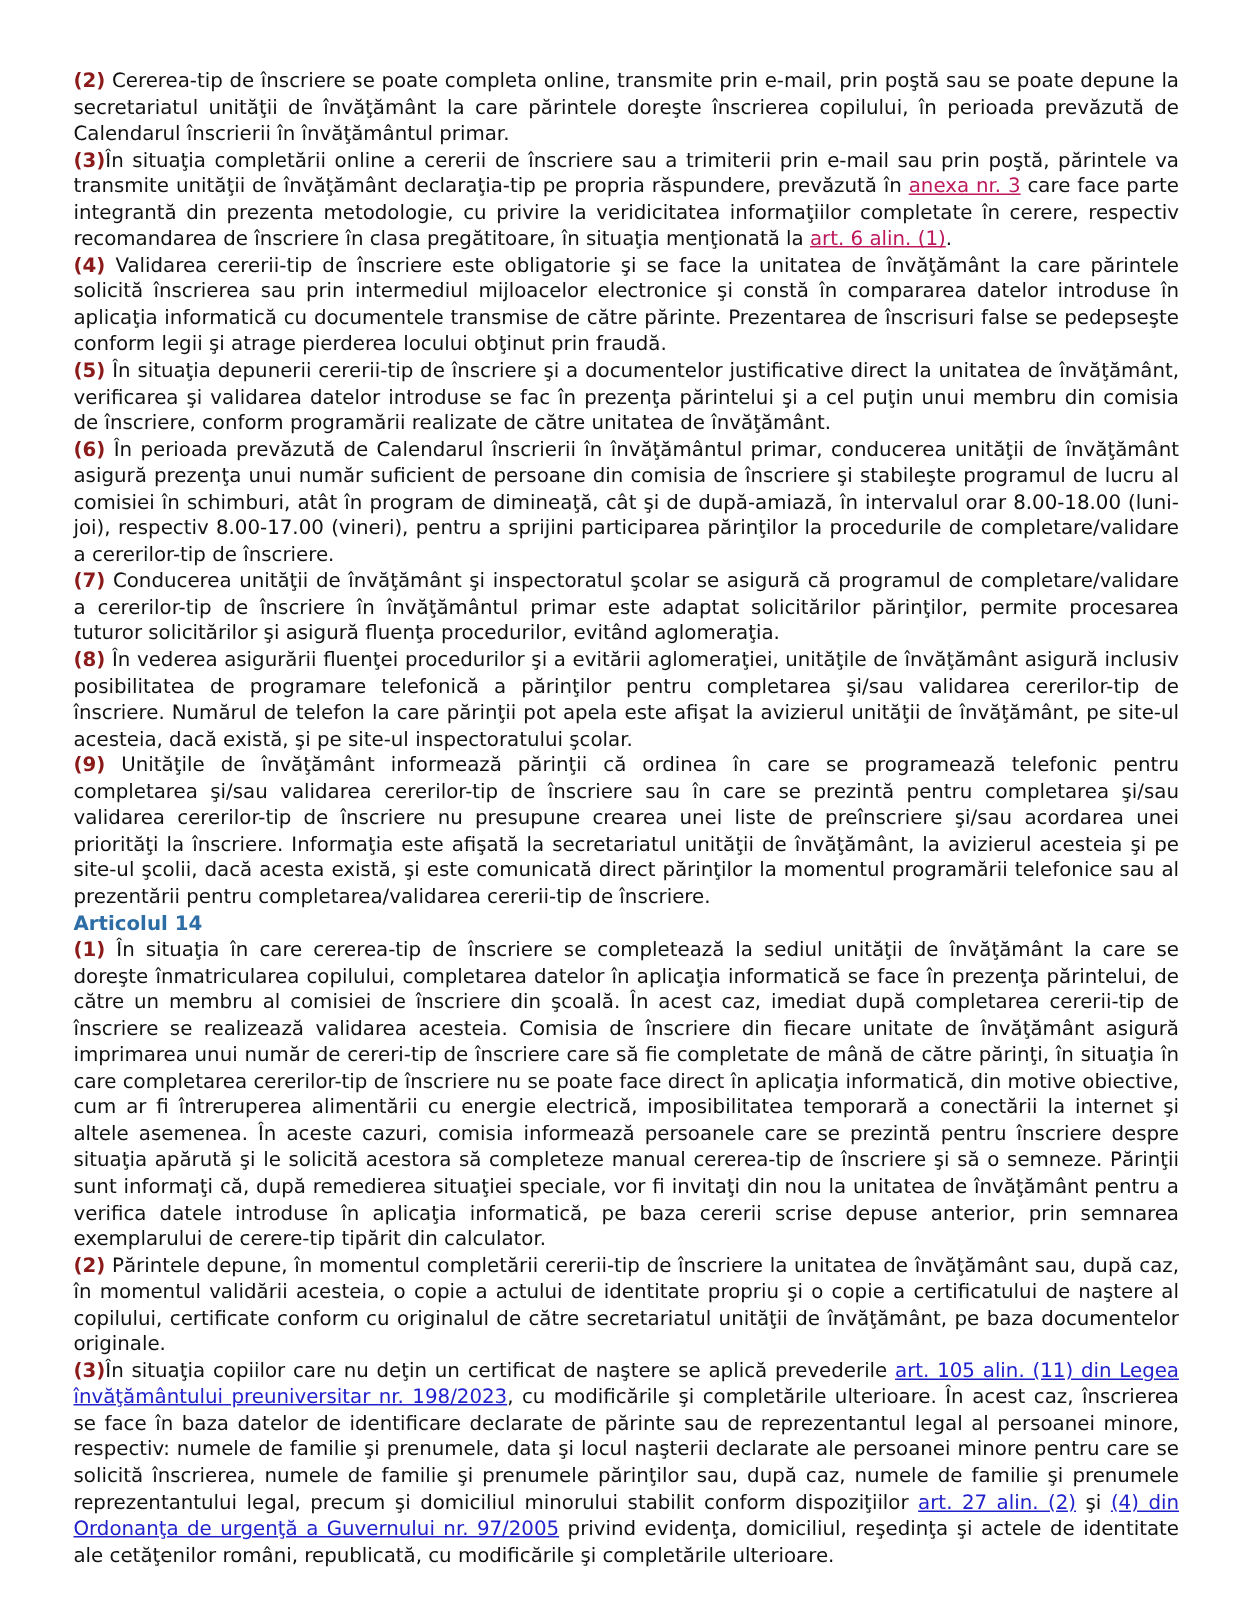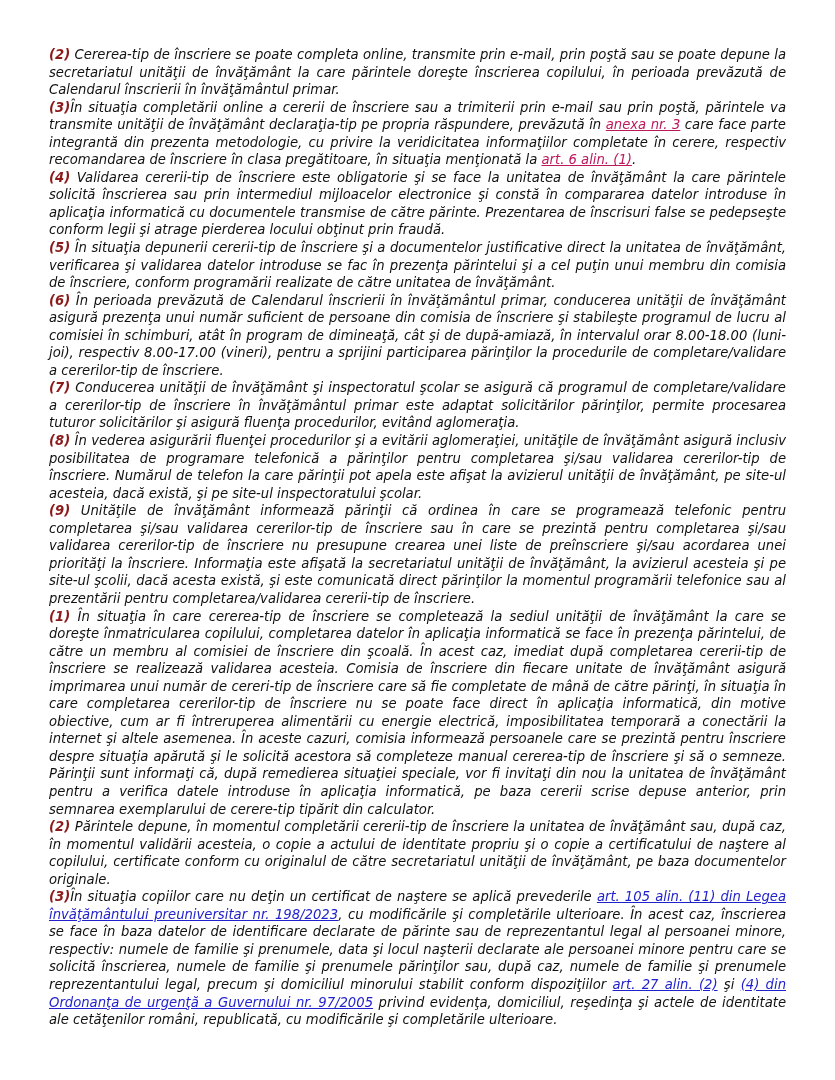--- a/index.html
+++ b/index.html
@@ -3,21 +3,21 @@
 <meta charset="utf-8">
 <style>
   html, body { margin: 0; padding: 0; background: #ffffff; }
   body { width: 835px; height: 1080px; overflow: hidden; }
   .page {
     position: absolute; left: 49px; top: 46px; width: 737px;
     font-family: "DejaVu Sans", sans-serif;
     font-size: 13.2px; line-height: 17.55px; color: #111111;
     text-align: justify;
   }
-  .para { margin: 0; font-style: italic; }
+  .para { margin: 0; }
   .marker { color: #8b1a1a; font-weight: bold; }
   .art-title { color: #2e6ea6; font-weight: bold; margin: 0; }
   a.link { text-decoration: underline; }
   a.link.green { color: #be185d; }
   a.link.blue { color: #2222cc; }
 </style>
 </head>
 <body>
 
 <div class="page">
@@ -31,20 +31,21 @@
   <p class="para"><span class="marker">(5)</span><span> În situaţia depunerii cererii-tip de înscriere şi a documentelor justificative direct la unitatea de învăţământ, verificarea şi validarea datelor introduse se fac în prezenţa părintelui şi a cel puţin unui membru din comisia de înscriere, conform programării realizate de către unitatea de învăţământ.</span></p>
 
   <p class="para"><span class="marker">(6)</span><span> În perioada prevăzută de Calendarul înscrierii în învăţământul primar, conducerea unităţii de învăţământ asigură prezenţa unui număr suficient de persoane din comisia de înscriere şi stabileşte programul de lucru al comisiei în schimburi, atât în program de dimineaţă, cât şi de după-amiază, în intervalul orar 8.00-18.00 (luni-joi), respectiv 8.00-17.00 (vineri), pentru a sprijini participarea părinţilor la procedurile de completare/validare a cererilor-tip de înscriere.</span></p>
 
   <p class="para"><span class="marker">(7)</span><span> Conducerea unităţii de învăţământ şi inspectoratul şcolar se asigură că programul de completare/validare a cererilor-tip de înscriere în învăţământul primar este adaptat solicitărilor părinţilor, permite procesarea tuturor solicitărilor şi asigură fluenţa procedurilor, evitând aglomeraţia.</span></p>
 
   <p class="para"><span class="marker">(8)</span><span> În vederea asigurării fluenţei procedurilor şi a evitării aglomeraţiei, unităţile de învăţământ asigură inclusiv posibilitatea de programare telefonică a părinţilor pentru completarea şi/sau validarea cererilor-tip de înscriere. Numărul de telefon la care părinţii pot apela este afişat la avizierul unităţii de învăţământ, pe site-ul acesteia, dacă există, şi pe site-ul inspectoratului şcolar.</span></p>
 
   <p class="para"><span class="marker">(9)</span><span> Unităţile de învăţământ informează părinţii că ordinea în care se programează telefonic pentru completarea şi/sau validarea cererilor-tip de înscriere sau în care se prezintă pentru completarea şi/sau validarea cererilor-tip de înscriere nu presupune crearea unei liste de preînscriere şi/sau acordarea unei priorităţi la înscriere. Informaţia este afişată la secretariatul unităţii de învăţământ, la avizierul acesteia şi pe site-ul şcolii, dacă acesta există, şi este comunicată direct părinţilor la momentul programării telefonice sau al prezentării pentru completarea/validarea cererii-tip de înscriere.</span></p>
 
+  <p class="art-title">Articolul 14</p>
 
   <p class="para"><span class="marker">(1)</span><span> În situaţia în care cererea-tip de înscriere se completează la sediul unităţii de învăţământ la care se doreşte înmatricularea copilului, completarea datelor în aplicaţia informatică se face în prezenţa părintelui, de către un membru al comisiei de înscriere din şcoală. În acest caz, imediat după completarea cererii-tip de înscriere se realizează validarea acesteia. Comisia de înscriere din fiecare unitate de învăţământ asigură imprimarea unui număr de cereri-tip de înscriere care să fie completate de mână de către părinţi, în situaţia în care completarea cererilor-tip de înscriere nu se poate face direct în aplicaţia informatică, din motive obiective, cum ar fi întreruperea alimentării cu energie electrică, imposibilitatea temporară a conectării la internet şi altele asemenea. În aceste cazuri, comisia informează persoanele care se prezintă pentru înscriere despre situaţia apărută şi le solicită acestora să completeze manual cererea-tip de înscriere şi să o semneze. Părinţii sunt informaţi că, după remedierea situaţiei speciale, vor fi invitaţi din nou la unitatea de învăţământ pentru a verifica datele introduse în aplicaţia informatică, pe baza cererii scrise depuse anterior, prin semnarea exemplarului de cerere-tip tipărit din calculator.</span></p>
 
   <p class="para"><span class="marker">(2)</span><span> Părintele depune, în momentul completării cererii-tip de înscriere la unitatea de învăţământ sau, după caz, în momentul validării acesteia, o copie a actului de identitate propriu şi o copie a certificatului de naştere al copilului, certificate conform cu originalul de către secretariatul unităţii de învăţământ, pe baza documentelor originale.</span></p>
 
   <p class="para"><span class="marker">(3)</span><span>În situaţia copiilor care nu deţin un certificat de naştere se aplică prevederile </span><a class="link blue" href="#">art. 105 alin. (11) din Legea învăţământului preuniversitar nr. 198/2023</a><span>, cu modificările şi completările ulterioare. În acest caz, înscrierea se face în baza datelor de identificare declarate de părinte sau de reprezentantul legal al persoanei minore, respectiv: numele de familie şi prenumele, data şi locul naşterii declarate ale persoanei minore pentru care se solicită înscrierea, numele de familie şi prenumele părinţilor sau, după caz, numele de familie şi prenumele reprezentantului legal, precum şi domiciliul minorului stabilit conform dispoziţiilor </span><a class="link blue" href="#">art. 27 alin. (2)</a><span> şi </span><a class="link blue" href="#">(4) din Ordonanţa de urgenţă a Guvernului nr. 97/2005</a><span> privind evidenţa, domiciliul, reşedinţa şi actele de identitate ale cetăţenilor români, republicată, cu modificările şi completările ulterioare.</span></p>
 
 </div>
 
 </body></html>

